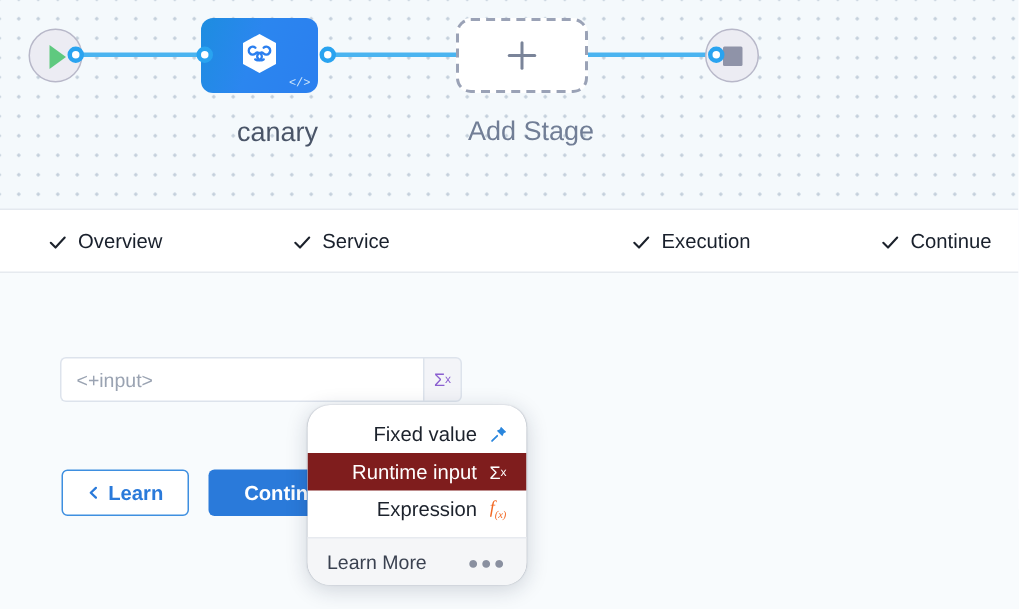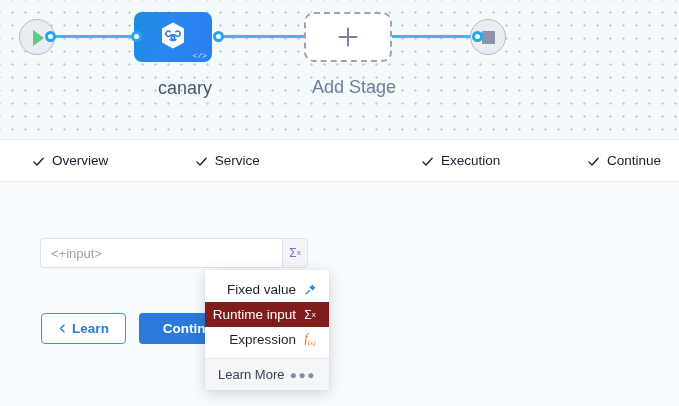--- a/index.html
+++ b/index.html
@@ -274,23 +274,23 @@
     align-items: center;
     justify-content: center;
     cursor: pointer;
     font-family: "Liberation Sans", sans-serif;
   }
 
   
   .dropdown {
     position: absolute;
     left: 205px; top: 270px;
-    width: 124px;
-    background: #ffffff;
-    border-radius: 1px;
+    width: 146px;
+    background: #ffffff;
+    border-radius: 15px;
     box-shadow: 0 3px 14px rgba(20,35,60,0.18), 0 0 1px rgba(20,35,60,0.25);
     z-index: 30;
     overflow: hidden;
   }
   .dd-item {
     display: flex;
     align-items: center;
     justify-content: flex-end;
     gap: 7px;
     height: 25px;

